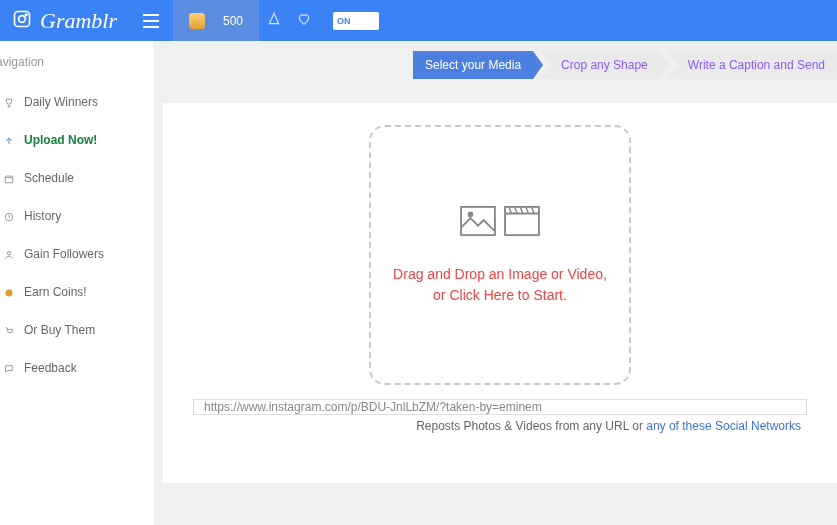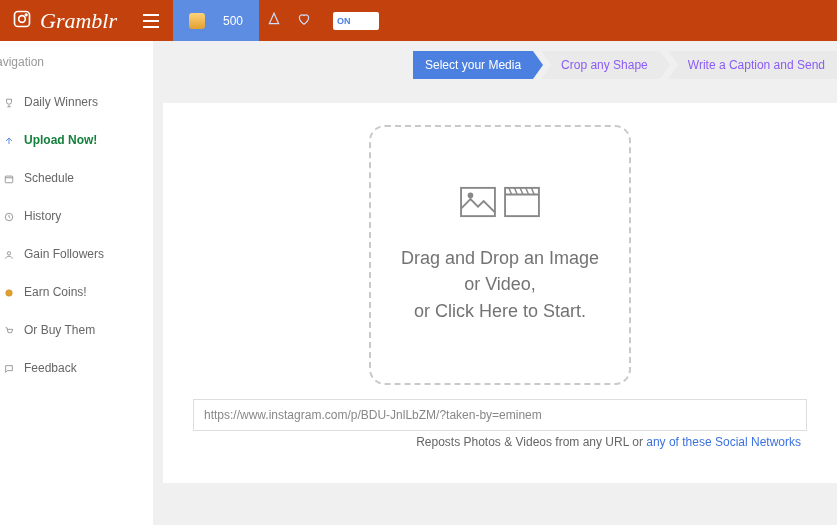--- a/index.html
+++ b/index.html
@@ -1,17 +1,17 @@
 <!DOCTYPE html>
 <html><head>
 <meta charset="utf-8">
 <style>
 * { box-sizing: border-box; margin: 0; padding: 0; }
 body { font-family: Arial, sans-serif; font-size: 13px; color: #555; width: 837px; height: 525px; overflow: hidden; background: #f0f0f0; }
-.header { height: 41px; background: #c2410c; display: flex; align-items: center; color: #fff; }
+.header { height: 41px; background: #3b82f6; display: flex; align-items: center; color: #fff; }
 .logo-box { display: flex; align-items: center; gap: 8px; padding: 0 12px; height: 100%; }
 .logo-text { font-family: 'Brush Script MT', cursive; font-size: 22px; font-style: italic; }
 .hamburger { width: 44px; height: 41px; display: flex; align-items: center; justify-content: center; cursor: pointer; }
 .coins-box { background: #5d8ce3; height: 41px; display: flex; align-items: center; gap: 18px; padding: 0 16px; }
 .coins-icon { width: 16px; height: 16px; background: linear-gradient(#ffd27a,#e0a030); border-radius: 3px; }
 .notif-icon { padding: 0 8px; cursor: pointer; }
 .heart-icon { padding: 0 8px; cursor: pointer; }
 .toggle { margin-left: 14px; width: 46px; height: 18px; background: #fff; border-radius: 2px; display: flex; align-items: center; cursor: pointer; gap: 24px; }
 .toggle-label { font-size: 9px; color: #4c80e0; padding: 0 4px; font-weight: bold; }
 .toggle-knob { width: 18px; height: 14px; background: #4c80e0; margin-left: auto; margin-right: 2px; border-radius: 1px; }
@@ -26,22 +26,22 @@
 .step { position: relative; height: 28px; line-height: 28px; padding: 0 12px 0 20px; background: #eaeaea; color: #8b5cf6; font-size: 12px; cursor: pointer; }
 .step::before { content:""; position:absolute; left:0; top:0; border-top:14px solid transparent; border-bottom:14px solid transparent; border-left:10px solid #f0f0f0; }
 .step::after { content:""; position:absolute; right:-10px; top:0; border-top:14px solid transparent; border-bottom:14px solid transparent; border-left:10px solid #eaeaea; z-index:1; }
 .step.active { background: #4c80e0; color: #fff; }
 .step.active::after { border-left-color: #4c80e0; }
 .step:first-child::before { display:none; }
 .step:first-child { padding-left: 12px; }
 .content { background: #fff; padding: 22px 30px 30px; min-height: 380px; }
 .dropzone { width: 262px; height: 260px; border: 2px dashed #c9c9c9; border-radius: 16px; margin: 0 auto 14px; display: flex; flex-direction: column; align-items: center; justify-content: center; padding: 20px; text-align: center; cursor: pointer; }
 .dz-icons { display: flex; gap: 6px; margin-bottom: 24px; }
-.dz-text { font-size: 18px; color: #737373; line-height: 1.45; }
-.url-input { width: 100%; border: 1px solid #ddd; padding: 8px 10px; font-size: 12px; color: #888; }
+.dz-text { font-size: 14px; color: #ef4444; line-height: 1.45; }
+.url-input { width: 100%; border: 1px solid #ddd; padding: 0 10px; font-size: 12px; color: #888; }
 .helper { text-align: right; font-size: 12px; color: #666; margin-top: 4px; padding-right: 6px; }
 .helper a { color: #3c72df; text-decoration: none; }
 </style>
 </head>
 <body>
 
 <div class="header">
   <div class="logo-box">
     <span>
       <svg width="20" height="20" viewBox="0 0 24 24" fill="none" stroke="#fff" stroke-width="2">

